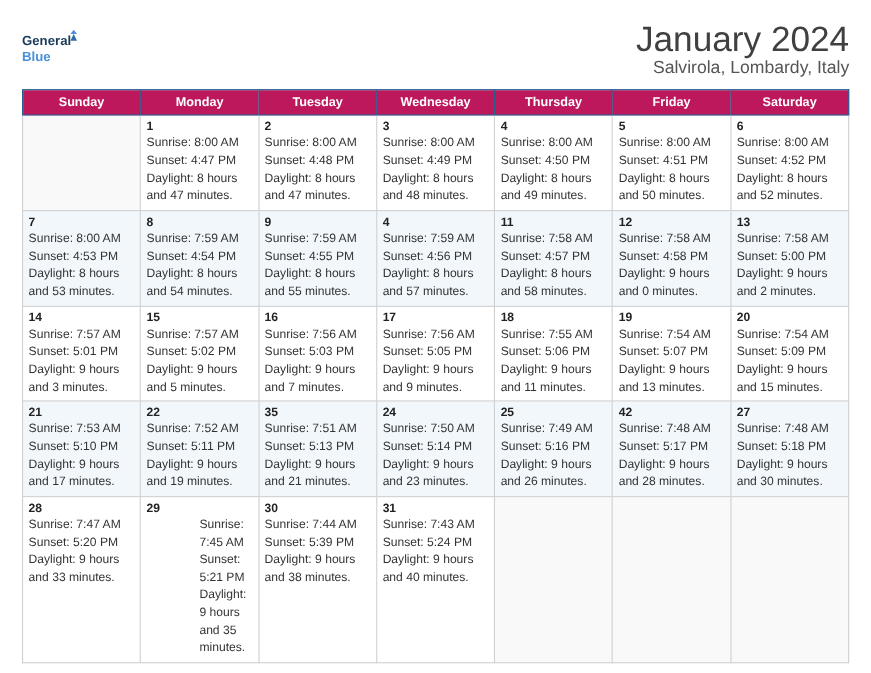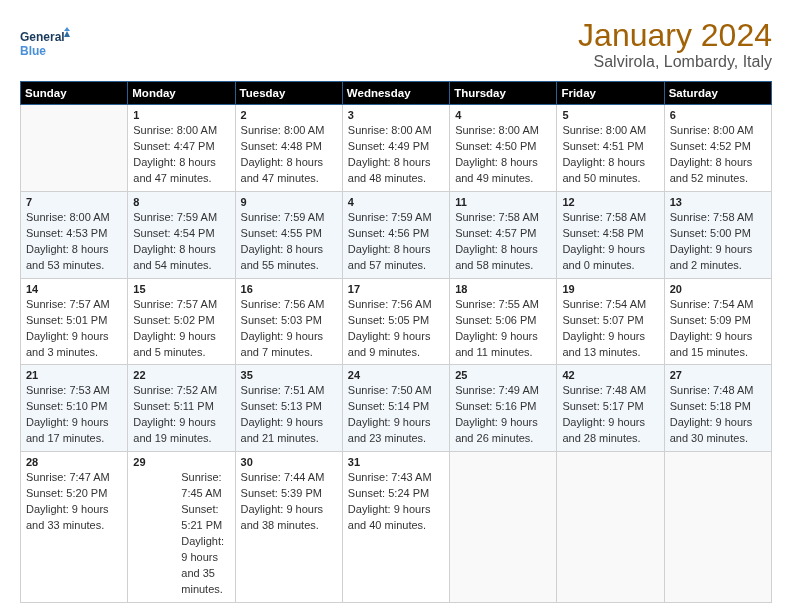--- a/index.html
+++ b/index.html
@@ -27,41 +27,41 @@
       display: flex;
       align-items: center;
       gap: 4px;
     }
     .title-block {
       text-align: right;
     }
     .month-title {
       font-size: 32px;
       font-weight: 300;
-      color: #a16207;
+      color: #404040;
       line-height: 1.1;
     }
     .location {
       font-size: 16px;
       color: #555;
     }
     .calendar {
       flex: 1;
       border: 1px solid #ccc;
       border-collapse: collapse;
       width: 100%;
       table-layout: fixed;
     }
     .calendar th {
-      background-color: #000000;
+      background-color: #be185d;
       color: #fff;
       font-size: 11.5px;
       font-weight: bold;
       padding: 5px 4px;
-      text-align: left;
+      text-align: center;
       border: 1px solid #2a5f92;
     }
     .calendar td {
       vertical-align: top;
       border: 1px solid #d0d0d0;
       padding: 4px 5px;
       font-size: 9.5px;
       color: #333;
       height: 85px;
     }

